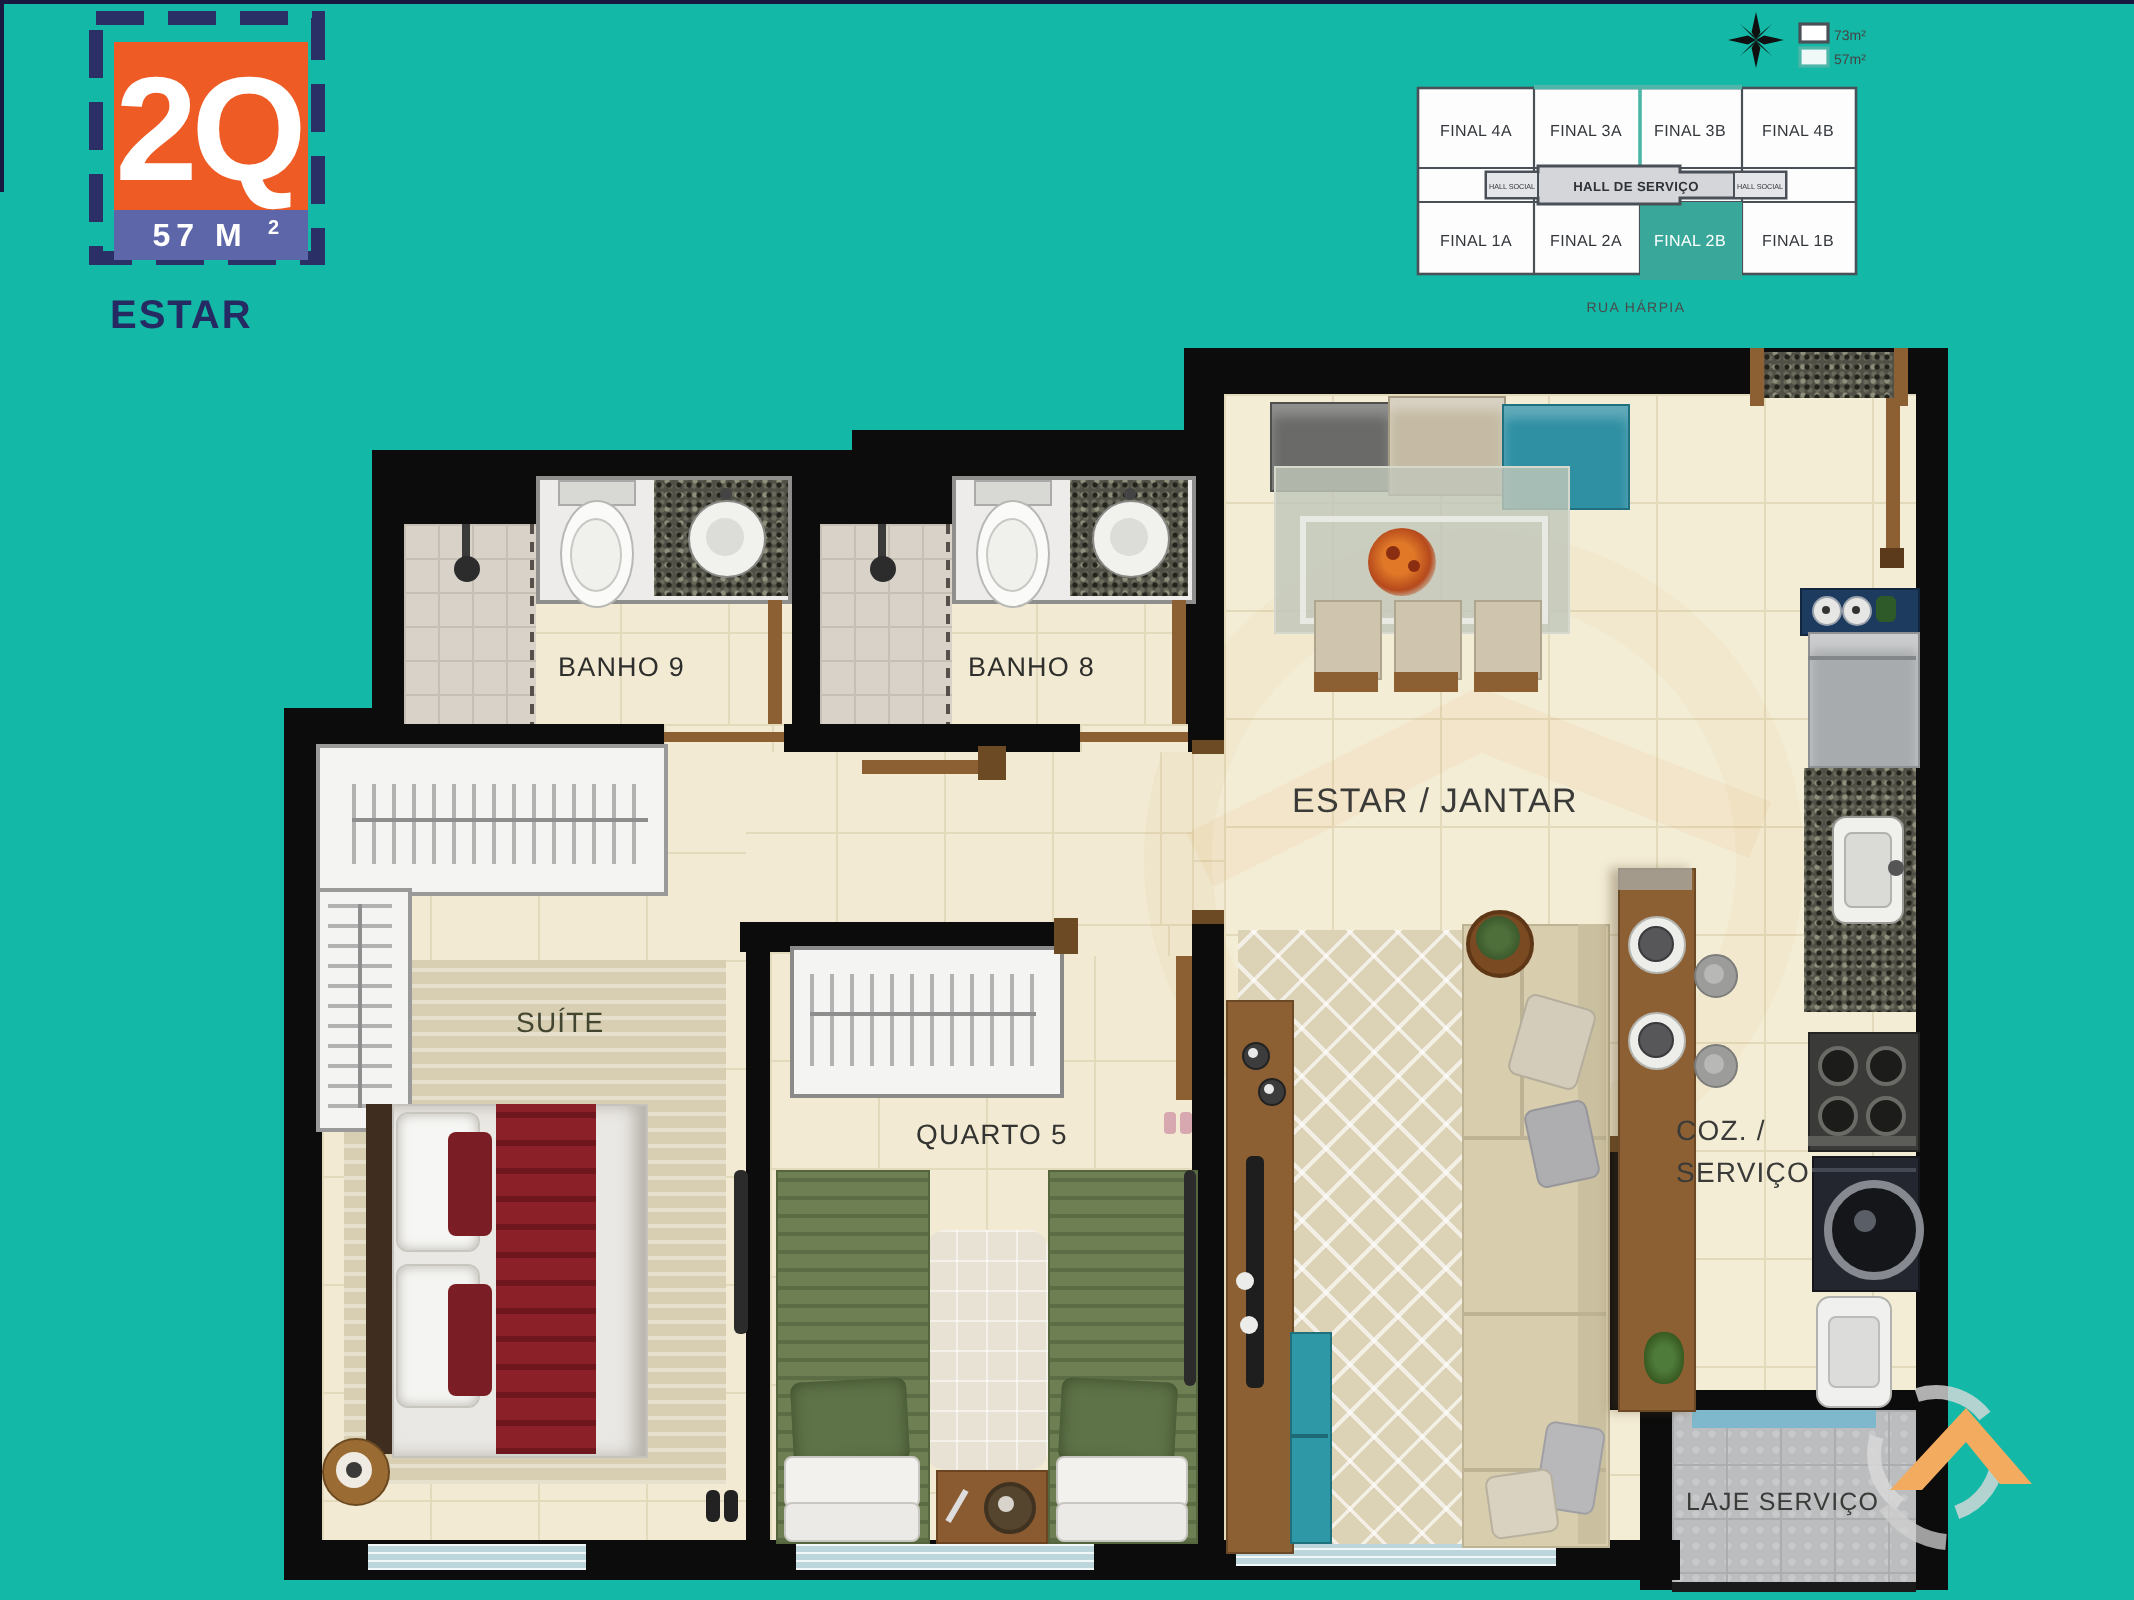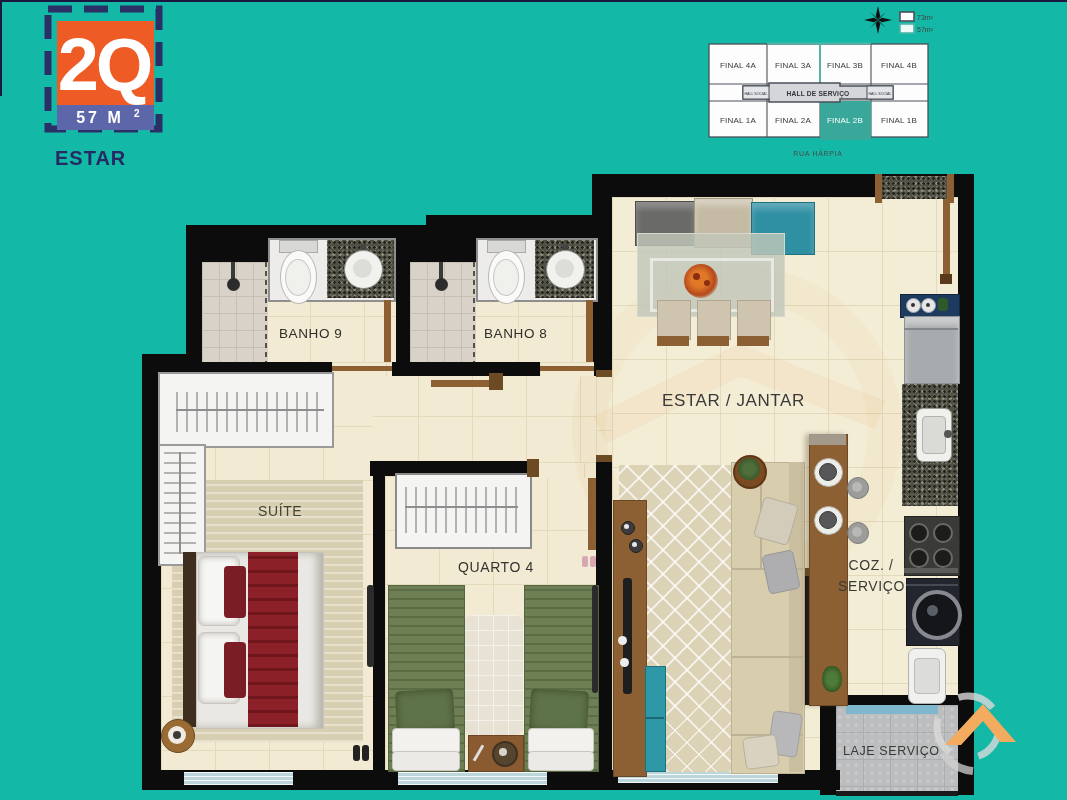--- a/index.html
+++ b/index.html
@@ -410,25 +410,25 @@
 
 <div class="a" style="left:908px;top:648px;width:36px;height:54px;background:#f0f0ee;border:1px solid #b2b2ae;border-radius:7px"></div>
 <div class="a" style="left:914px;top:658px;width:24px;height:34px;background:#dcdcda;border:1px solid #bcbcb8;border-radius:4px"></div>
 
 <div class="lbl" style="left:279px;top:326px;font-size:13.5px;color:#2e2e2c">BANHO 9</div>
 
 <div class="lbl" style="left:484px;top:326px;font-size:13.5px;color:#2e2e2c">BANHO 8</div>
 
 <div class="lbl" style="left:258px;top:503px;font-size:14px;color:#42452f">SUÍTE</div>
 
-<div class="lbl" style="left:458px;top:559px;font-size:14px;color:#333331">QUARTO 4</div>
-
-<div class="lbl" style="left:662px;top:391px;font-size:17px;color:#3a3a38">ESTAR / JANTAR</div>
-
-<div class="lbl" style="left:838px;top:555px;font-size:14px;color:#3a3a38;text-align:center;width:66px;line-height:21px">COZ. /<br>SERVIÇO</div>
+<div class="lbl" style="left:458px;top:559px;font-size:14px;color:#333331">QUARTO 5</div>
+
+<div class="lbl" style="left:646px;top:391px;font-size:17px;color:#3a3a38">ESTAR / JANTAR</div>
+
+<div class="lbl" style="left:838px;top:555px;font-size:14px;color:#3a3a38;text-align:left;width:66px;line-height:21px">COZ. /<br>SERVIÇO</div>
 
 <div class="lbl" style="left:843px;top:744px;font-size:12.5px;color:#3a3a38">LAJE SERVIÇO</div>
 
 <svg class="a" style="left:915px;top:655px" width="152px" height="145" viewBox="0 0 152 145">
   <circle cx="53" cy="72" r="31" fill="none" stroke="rgba(218,218,218,.8)" stroke-width="7" stroke-dasharray="38 30"></circle>
   <path d="M30 90 L68 49 L101 87 L85 87 L68 66 L46 90 Z" fill="#f3ac5f"></path>
   <path d="M28 98 a40 40 0 0 0 30 18" fill="none" stroke="rgba(208,208,208,.75)" stroke-width="8"></path>
 </svg>
 </div>
 

